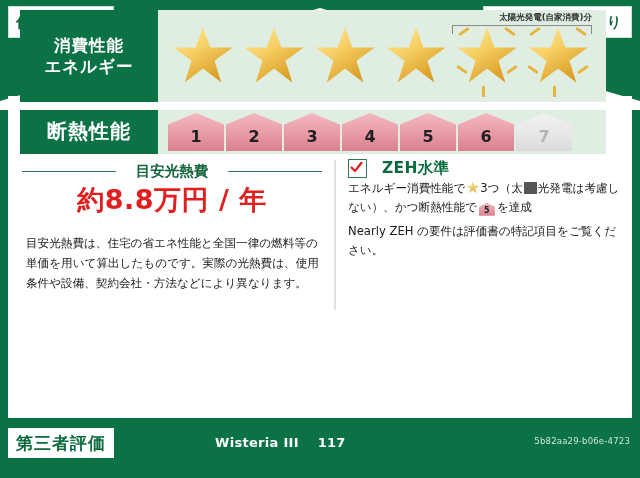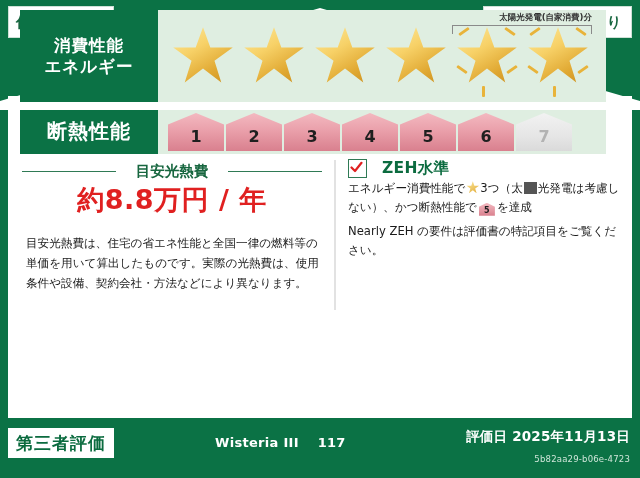--- a/index.html
+++ b/index.html
@@ -255,18 +255,17 @@
 
   <div class="footer">
     <div class="bels">
       <span class="jp">第三者評価</span>
     </div>
     <div class="bldg">
       <span>Wisteria III</span>
       <span class="unit">117</span>
     </div>
     <div class="fdate">
-      <div class="d">評価日 2025年11月13日</div>
       <div class="id">5b82aa29-b06e-4723</div>
     </div>
   </div>
 
 </div>
 
 </body></html>

